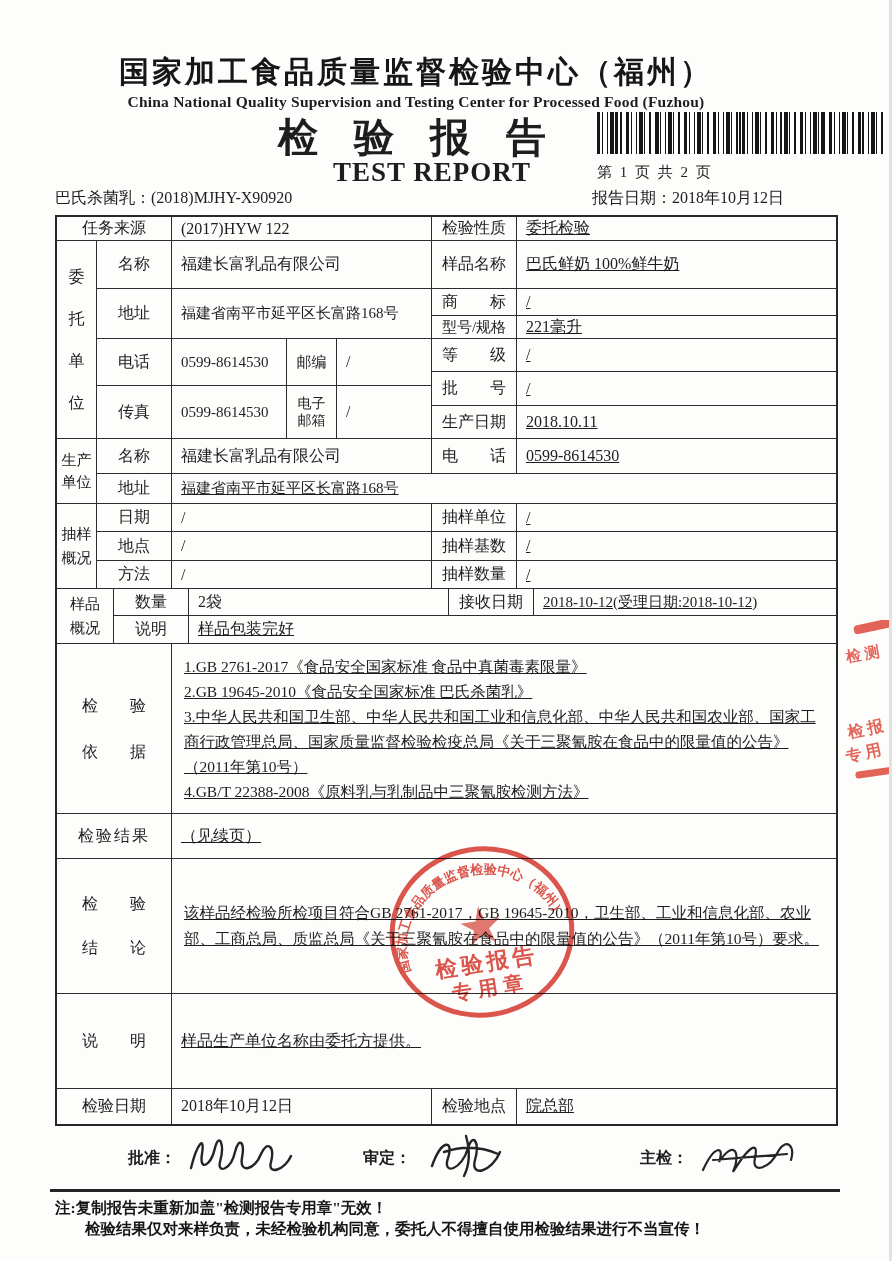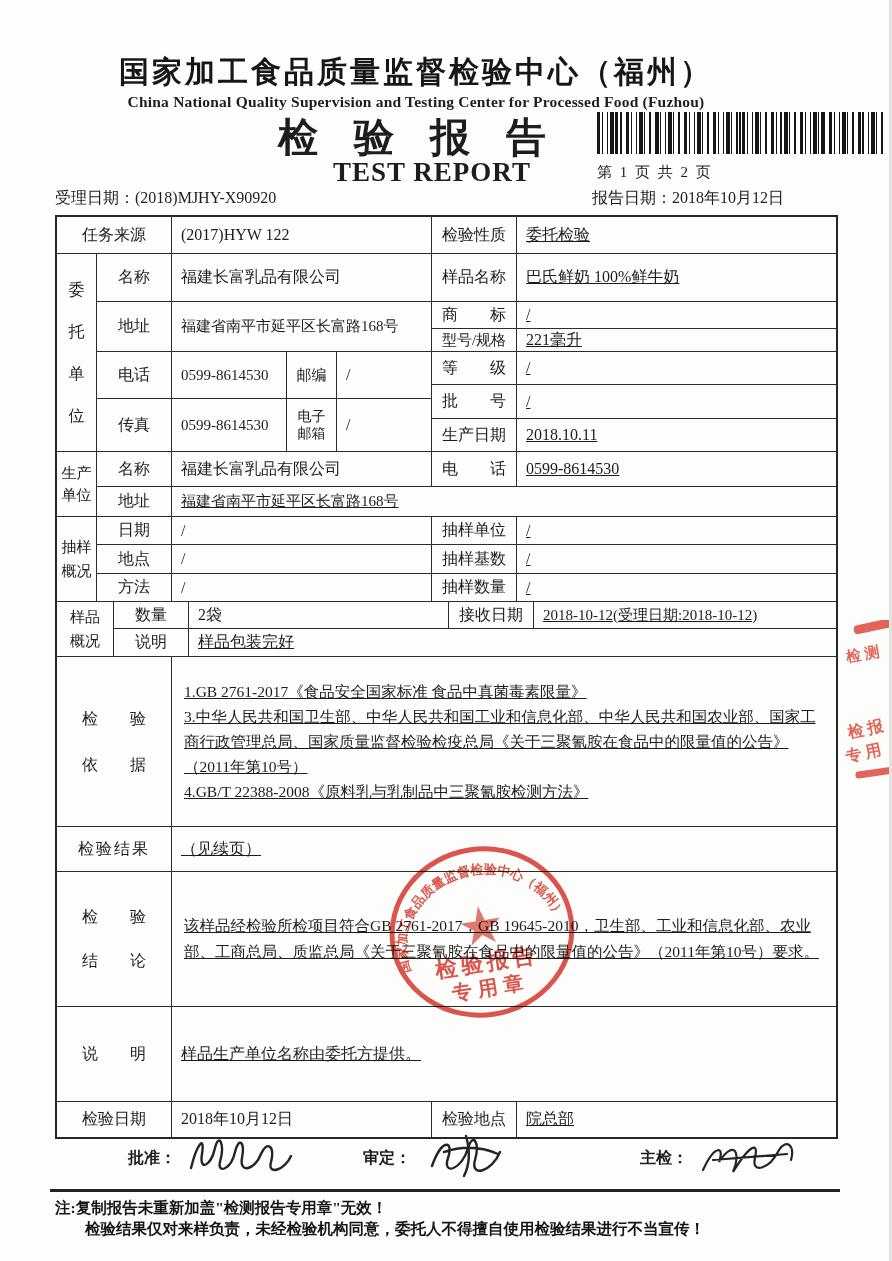--- a/index.html
+++ b/index.html
@@ -50,26 +50,26 @@
 <body>
 
 <div class="page">
 
   <div class="abs center org-cn">国家加工食品质量监督检验中心（福州）</div>
   <div class="abs center org-en">China National Quality Supervision and Testing Center for Processed Food (Fuzhou)</div>
   <div class="abs center title-cn">检 验 报 告</div>
   <div class="abs center title-en">TEST REPORT</div>
   <div class="abs barcode"></div>
   <div class="abs pageinfo">第 1 页  共 2 页</div>
-  <div class="abs repno"><span>受理日期：</span><span>(2018)MJHY-X90920</span></div>
+  <div class="abs repno"><span>巴氏杀菌乳：</span><span>(2018)MJHY-X90920</span></div>
   <div class="abs repdate"><span>报告日期：</span><span>2018年10月12日</span></div>
 
   <div class="abs rtable">
 
-    <div class="trow" style="height:37px">
+    <div class="trow" style="height:24px">
       <div class="c lab" style="width:115px">任务来源</div>
       <div class="c val" style="width:260px">(2017)HYW 122</div>
       <div class="c lab" style="width:85px">检验性质</div>
       <div class="c val f1 nr">委托检验</div>
     </div>
 
     <div class="trow" style="height:198px">
       <div class="c lab pre" style="width:40px;line-height:42px">委
 托
 单
@@ -183,20 +183,21 @@
         </div>
       </div>
     </div>
 
     <div class="trow" style="height:170px">
       <div class="c lab pre" style="width:115px;line-height:46px">检　　验
 依　　据</div>
       <div class="c f1 nr paracell">
         <div class="basis-items">
           <div>1.GB 2761-2017《食品安全国家标准 食品中真菌毒素限量》</div>
+          <div>2.GB 19645-2010《食品安全国家标准 巴氏杀菌乳》</div>
           <div>3.中华人民共和国卫生部、中华人民共和国工业和信息化部、中华人民共和国农业部、国家工商行政管理总局、国家质量监督检验检疫总局《关于三聚氰胺在食品中的限量值的公告》（2011年第10号）</div>
           <div>4.GB/T 22388-2008《原料乳与乳制品中三聚氰胺检测方法》</div>
         </div>
       </div>
     </div>
 
     <div class="trow" style="height:45px">
       <div class="c lab" style="width:115px;letter-spacing:2px">检验结果</div>
       <div class="c val f1 nr">（见续页）</div>
     </div>

